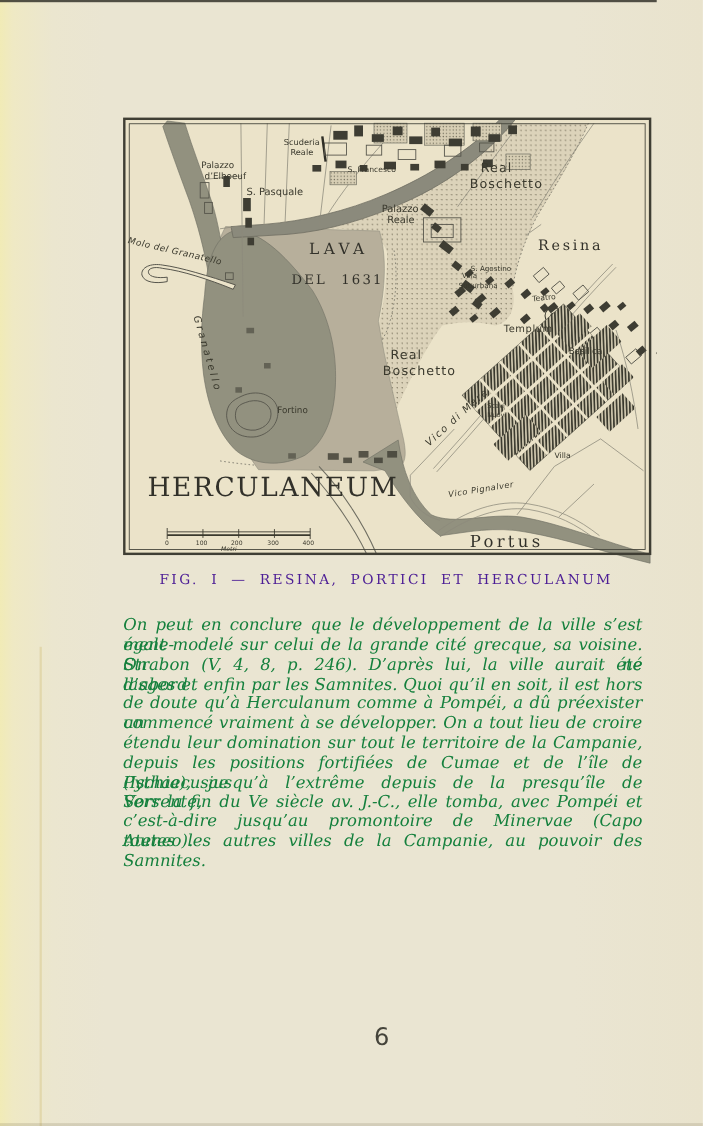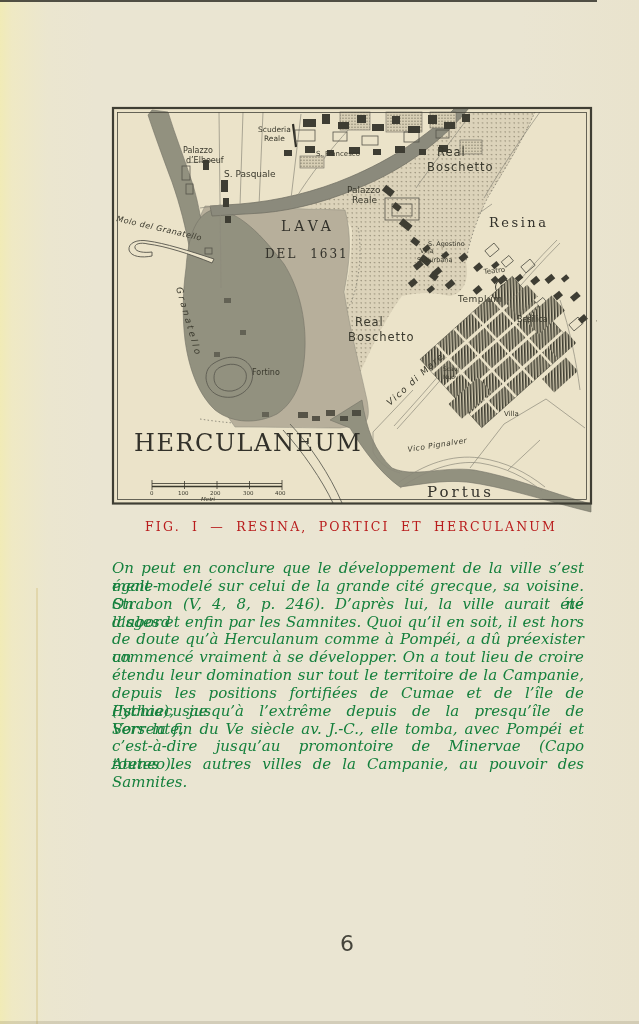--- a/index.html
+++ b/index.html
@@ -5,21 +5,21 @@
   html,body{margin:0;padding:0;}
   body{width:639px;height:1024px;position:relative;overflow:hidden;
        font-family:"DejaVu Serif",serif;
        background:linear-gradient(90deg,#f1ebb6 0px,#efe9c4 12px,#ebe6cf 48px,#eae5d2 95px,#eae5d2 520px,#e9e3cd 639px);}
   .edge-top{position:absolute;left:0;top:0;width:597px;height:2px;background:#35342c;opacity:.85;}
   .edge-bottom{position:absolute;left:0;bottom:0;width:639px;height:3px;background:rgba(110,100,70,.18);}
   .crease{position:absolute;left:36px;top:588px;width:2px;height:436px;background:#d8c88c;opacity:.5;}
   svg.map{position:absolute;left:105px;top:100px;}
   .caption{position:absolute;left:113px;top:519px;width:476px;text-align:center;
            font-family:"DejaVu Serif",serif;font-size:12.5px;letter-spacing:2.2px;word-spacing:5px;
-           color:#b91c1c;}
+           color:#4c1d95;}
   .bodytext{position:absolute;left:112px;top:560px;width:472px;color:#15803d;}
   .tl{font-family:"DejaVu Serif",serif;font-style:italic;font-size:15px;line-height:17.85px;
       height:17.85px;text-align:justify;text-align-last:justify;text-justify:inter-word;
       white-space:normal;overflow:visible;}
   .pagenum{position:absolute;left:340px;top:931px;font-family:"DejaVu Sans",sans-serif;
            font-size:22px;color:#45443b;}
   text{fill:#3a392d;}
   .hl{font-family:"DejaVu Sans",sans-serif;}
   .big{font-family:"DejaVu Serif",serif;fill:#32312a;}
   .it{font-style:italic;}

